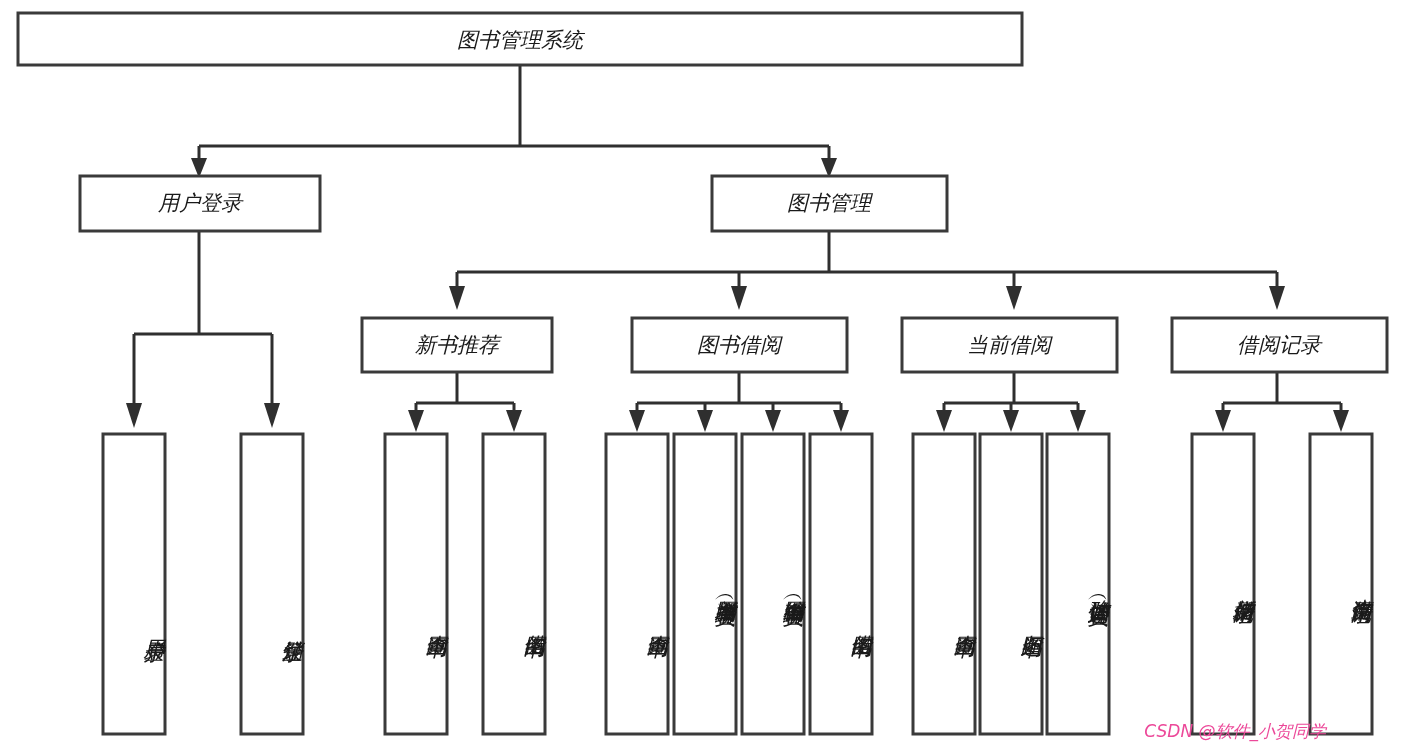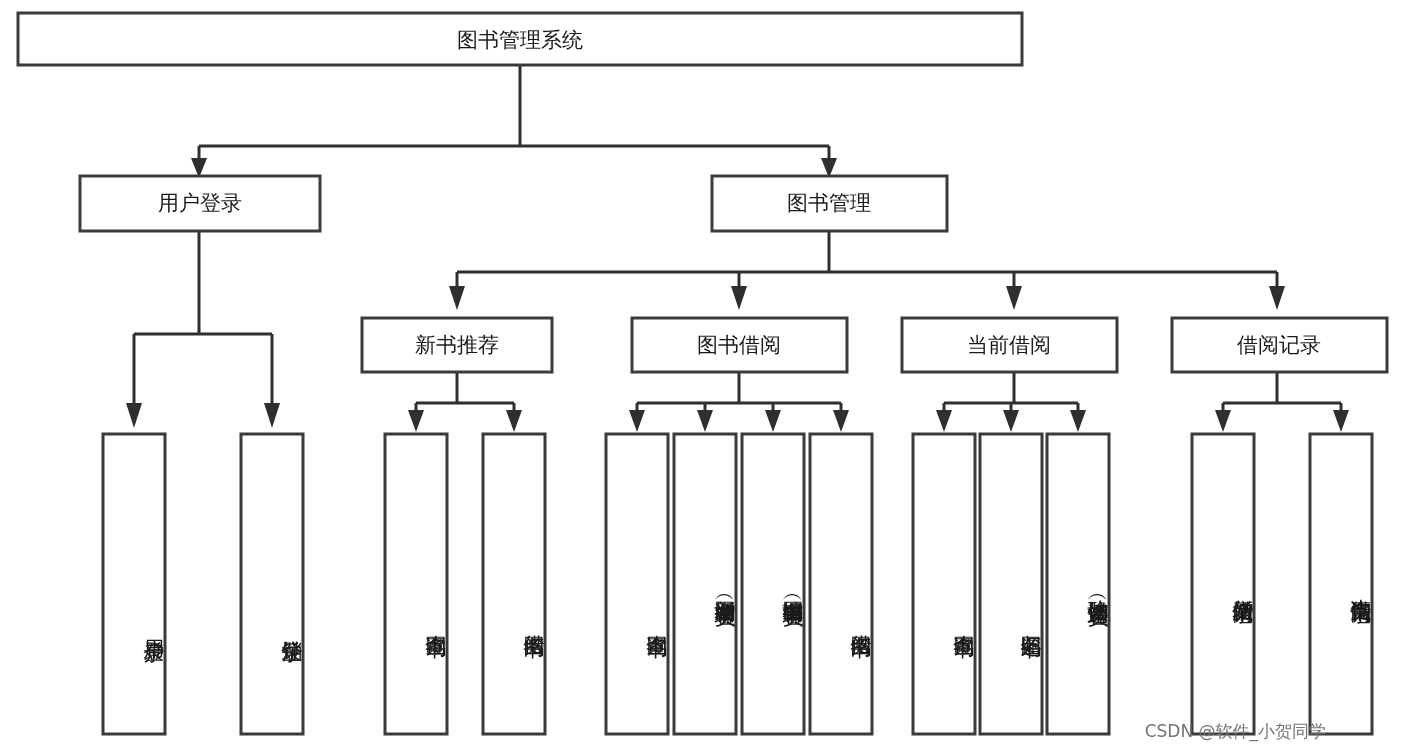--- a/index.html
+++ b/index.html
@@ -12,20 +12,21 @@
     width: 1405px;
     height: 747px;
     font-family: "DejaVu Sans", "Liberation Sans", sans-serif;
     overflow: hidden;
   }
   #diagram-root {
     position: relative;
     width: 1334px;
     height: 747px;
     background: #ffffff;
+    font-style: italic;
   }
   svg#tree-svg {
     position: absolute;
     left: 0;
     top: 0;
     width: 1405px;
     height: 747px;
     display: block;
   }
   .node-box {
@@ -64,21 +65,21 @@
     text-align: center;
     pointer-events: none;
     user-select: none;
   }
   .watermark {
     position: absolute;
     right: 8px;
     bottom: 4px;
     font-family: "DejaVu Sans", "Liberation Sans", sans-serif;
     font-size: 17px;
-    color: #737373;
+    color: #ec4899;
     white-space: nowrap;
     user-select: none;
   }
 </style>
 </head>
 <body>
 
 <div id="diagram-root">
 
   <svg id="tree-svg" viewBox="0 0 1405 747">

